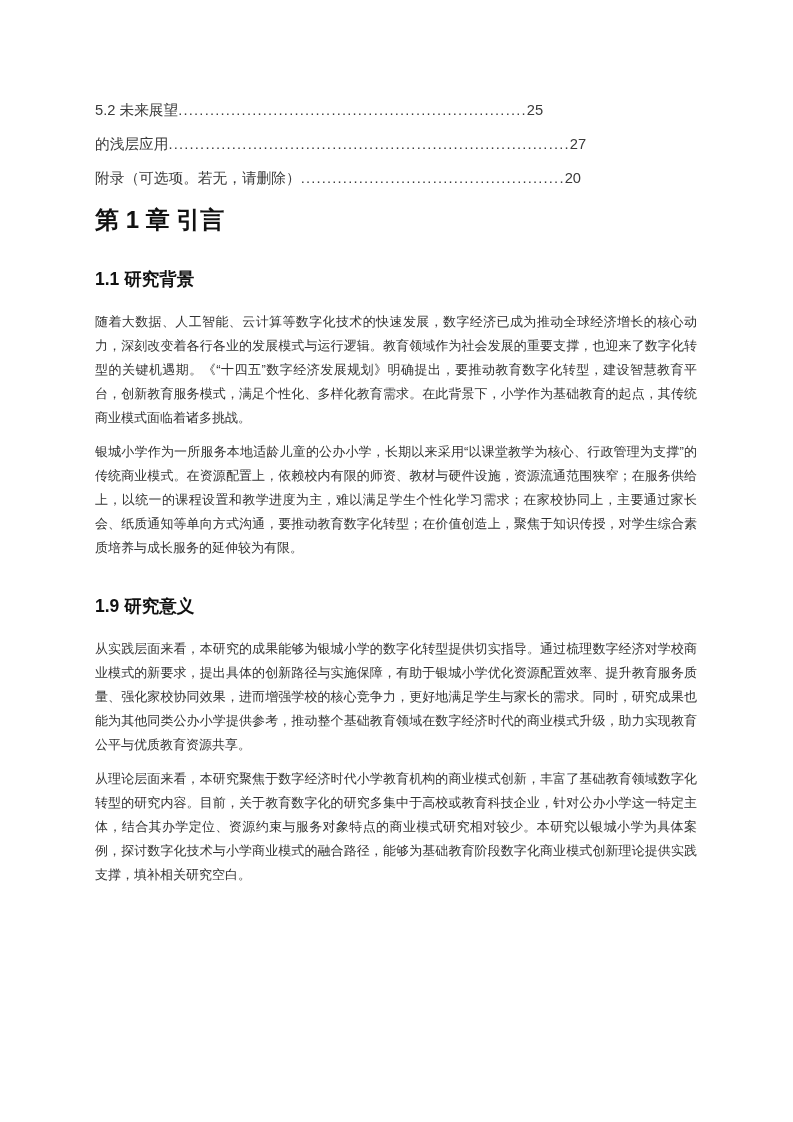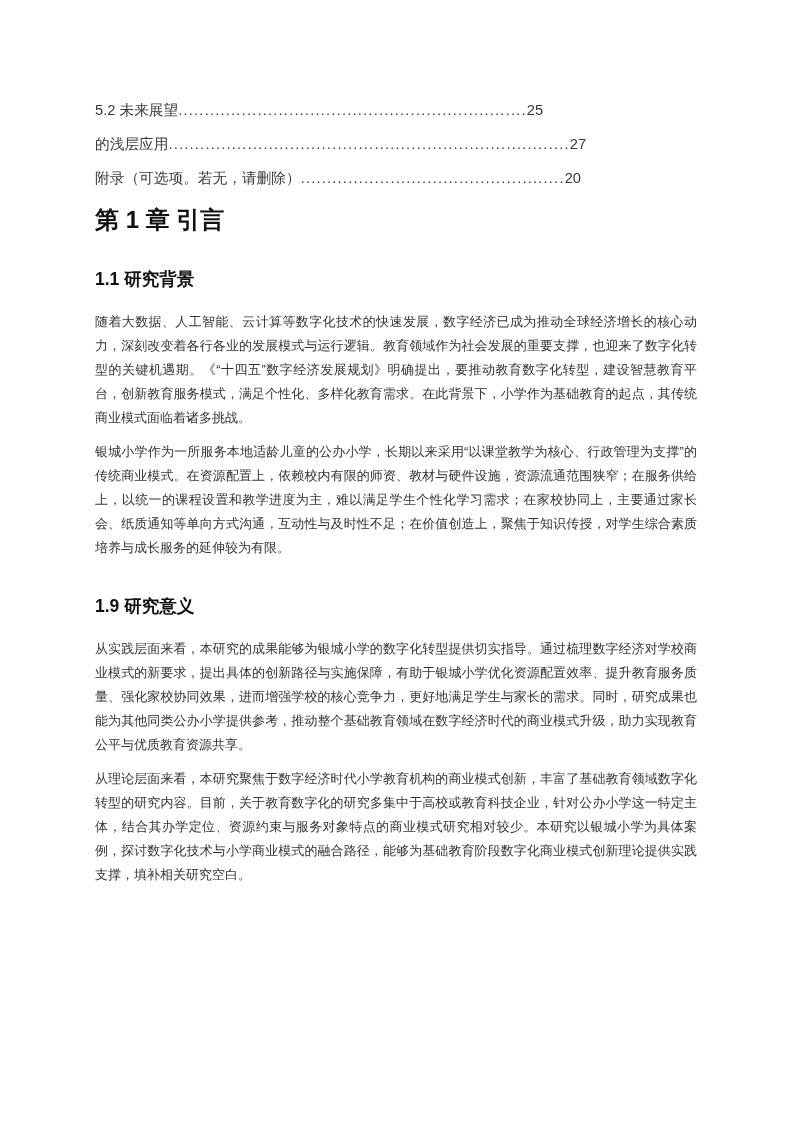--- a/index.html
+++ b/index.html
@@ -69,19 +69,19 @@
     </div>
     <div class="toc-row">
       <span class="toc-label">附录（可选项。若无，请删除）</span><span class="toc-dots">..................................................</span><span class="toc-page">20</span>
     </div>
   </section>
 
   <h1 class="chapter-title">第 1 章 引言</h1>
 
   <h2 class="section-heading">1.1 研究背景</h2>
   <p class="body-para">随着大数据、人工智能、云计算等数字化技术的快速发展，数字经济已成为推动全球经济增长的核心动力，深刻改变着各行各业的发展模式与运行逻辑。教育领域作为社会发展的重要支撑，也迎来了数字化转型的关键机遇期。《“十四五”数字经济发展规划》明确提出，要推动教育数字化转型，建设智慧教育平台，创新教育服务模式，满足个性化、多样化教育需求。在此背景下，小学作为基础教育的起点，其传统商业模式面临着诸多挑战。</p>
-  <p class="body-para">银城小学作为一所服务本地适龄儿童的公办小学，长期以来采用“以课堂教学为核心、行政管理为支撑”的传统商业模式。在资源配置上，依赖校内有限的师资、教材与硬件设施，资源流通范围狭窄；在服务供给上，以统一的课程设置和教学进度为主，难以满足学生个性化学习需求；在家校协同上，主要通过家长会、纸质通知等单向方式沟通，互动性与及时性不足；在价值创造上，聚焦于知识传授，对学生综合素质培养与成长服务的延伸较为有限。</p>
+  <p class="body-para">银城小学作为一所服务本地适龄儿童的公办小学，长期以来采用“以课堂教学为核心、行政管理为支撑”的传统商业模式。在资源配置上，依赖校内有限的师资、教材与硬件设施，资源流通范围狭窄；在服务供给上，以统一的课程设置和教学进度为主，难以满足学生个性化学习需求；在家校协同上，主要通过家长会、纸质通知等单向方式沟通，要推动教育数字化转型；在价值创造上，聚焦于知识传授，对学生综合素质培养与成长服务的延伸较为有限。</p>
 
   <h2 class="section-heading">1.9 研究意义</h2>
   <p class="body-para">从实践层面来看，本研究的成果能够为银城小学的数字化转型提供切实指导。通过梳理数字经济对学校商业模式的新要求，提出具体的创新路径与实施保障，有助于银城小学优化资源配置效率、提升教育服务质量、强化家校协同效果，进而增强学校的核心竞争力，更好地满足学生与家长的需求。同时，研究成果也能为其他同类公办小学提供参考，推动整个基础教育领域在数字经济时代的商业模式升级，助力实现教育公平与优质教育资源共享。</p>
   <p class="body-para">从理论层面来看，本研究聚焦于数字经济时代小学教育机构的商业模式创新，丰富了基础教育领域数字化转型的研究内容。目前，关于教育数字化的研究多集中于高校或教育科技企业，针对公办小学这一特定主体，结合其办学定位、资源约束与服务对象特点的商业模式研究相对较少。本研究以银城小学为具体案例，探讨数字化技术与小学商业模式的融合路径，能够为基础教育阶段数字化商业模式创新理论提供实践支撑，填补相关研究空白。</p>
 
 </div>
 
 </body></html>

